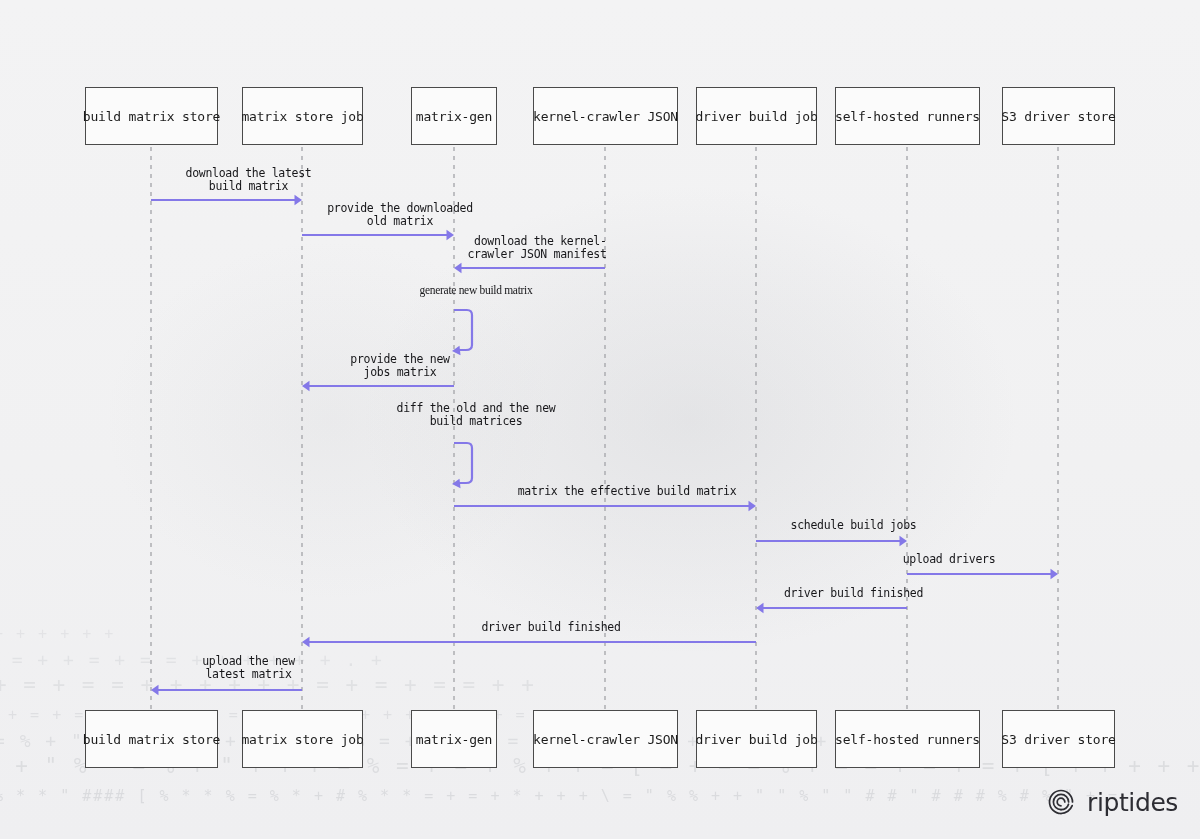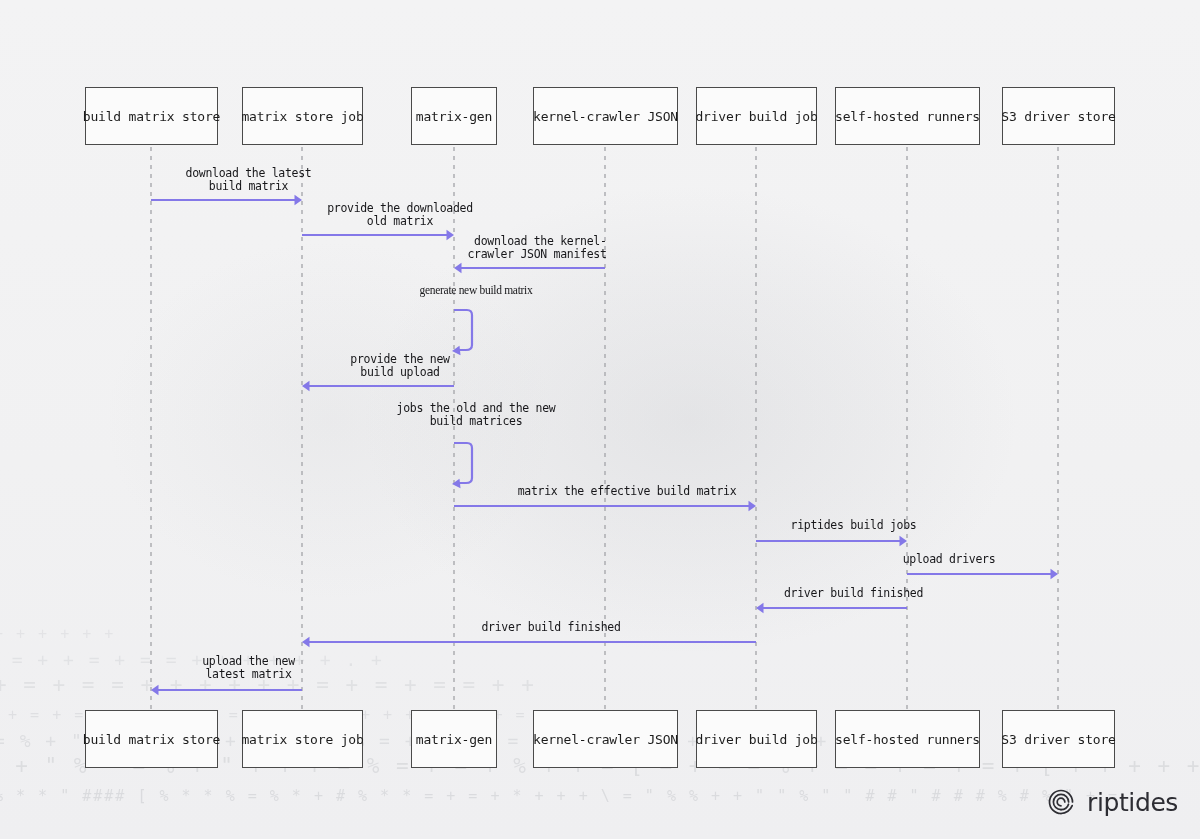--- a/index.html
+++ b/index.html
@@ -204,25 +204,25 @@
     </div>
   <div id="message-labels">
       <div class="msg-label" style="left: 226.5px; top: 167px;">download the latest
 build matrix</div>
       <div class="msg-label" style="left: 378px; top: 202px; text-align: center;">provide the downloaded
 old matrix</div>
       <div class="msg-label" style="left: 515px; top: 235px; text-align: right;">download the kernel-
 crawler JSON manifest</div>
       <div class="msg-label" style="left: 454px; top: 284px; font-family: Liberation Serif, serif;">generate new build matrix</div>
       <div class="msg-label" style="left: 378px; top: 353px;">provide the new
-build upload</div>
-      <div class="msg-label" style="left: 454px; top: 402px;">jobs the old and the new
+jobs matrix</div>
+      <div class="msg-label" style="left: 454px; top: 402px;">diff the old and the new
 build matrices</div>
       <div class="msg-label" style="left: 605px; top: 485px;">matrix the effective build matrix</div>
-      <div class="msg-label" style="left: 831.5px; top: 519px;">riptides build jobs</div>
+      <div class="msg-label" style="left: 831.5px; top: 519px;">schedule build jobs</div>
       <div class="msg-label" style="left: 927px; top: 553px;">upload drivers</div>
       <div class="msg-label" style="left: 831.5px; top: 587px;">driver build finished</div>
       <div class="msg-label" style="left: 529px; top: 621px;">driver build finished</div>
       <div class="msg-label" style="left: 226.5px; top: 655px;">upload the new
 latest matrix</div>
     </div>
 
   <div class="logo">
     <svg width="30" height="30" viewBox="0 0 30 30">
       <g fill="none" stroke="#2d2d33" stroke-width="1.7" stroke-linecap="round">

